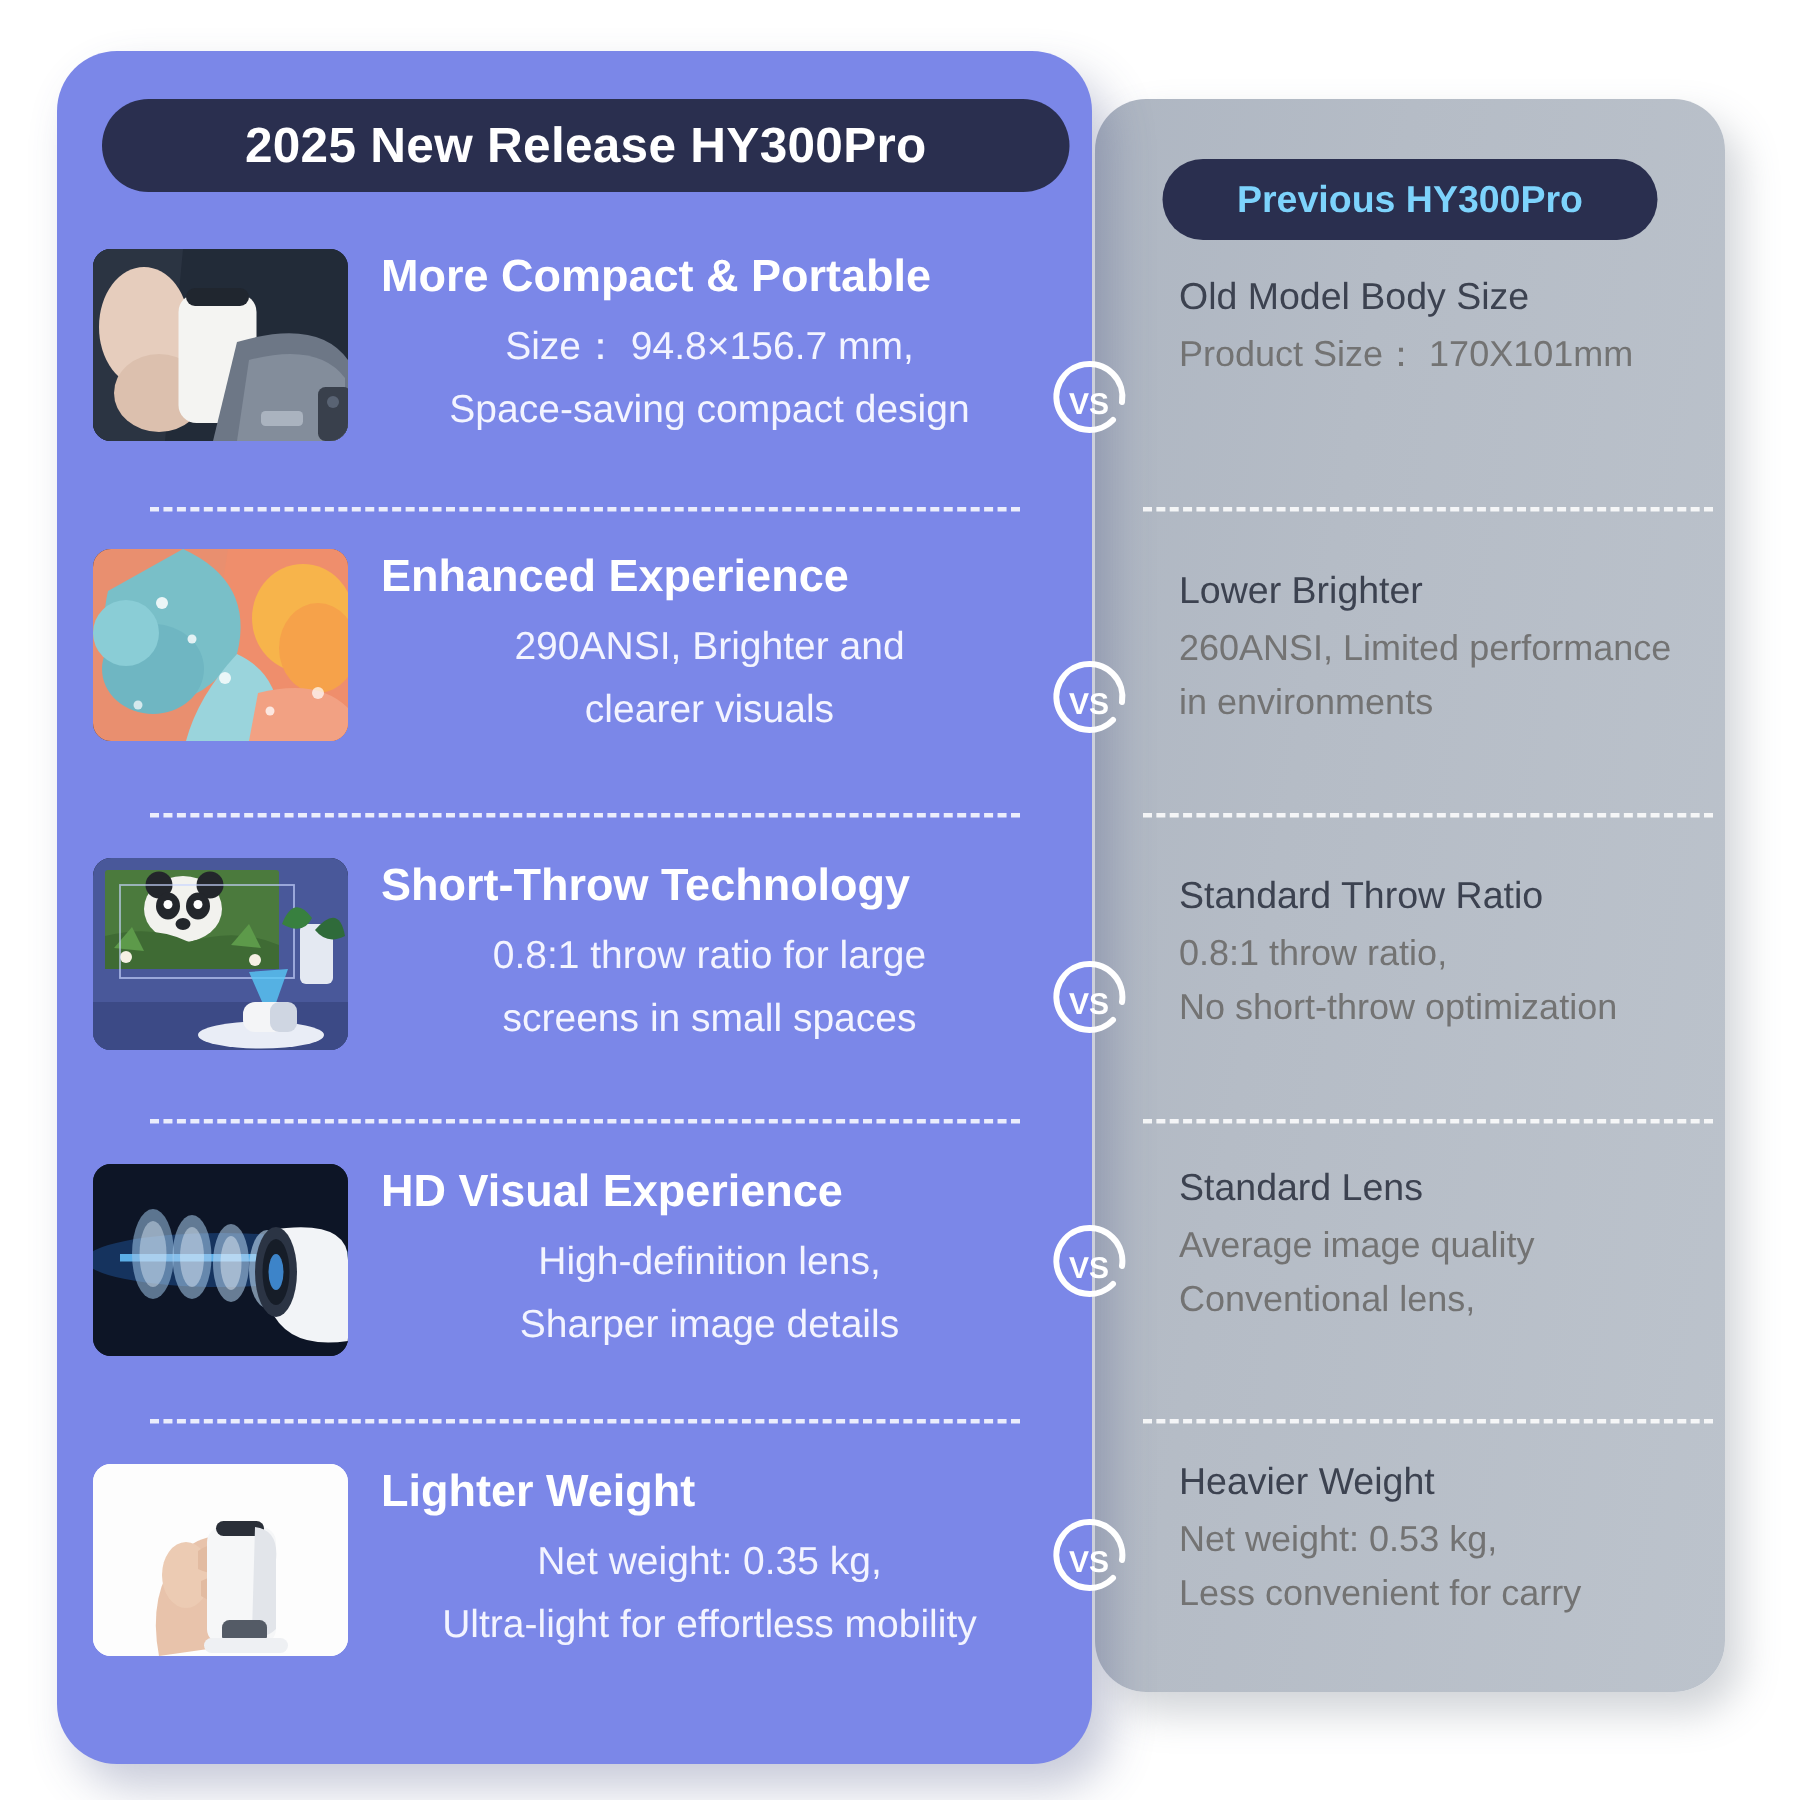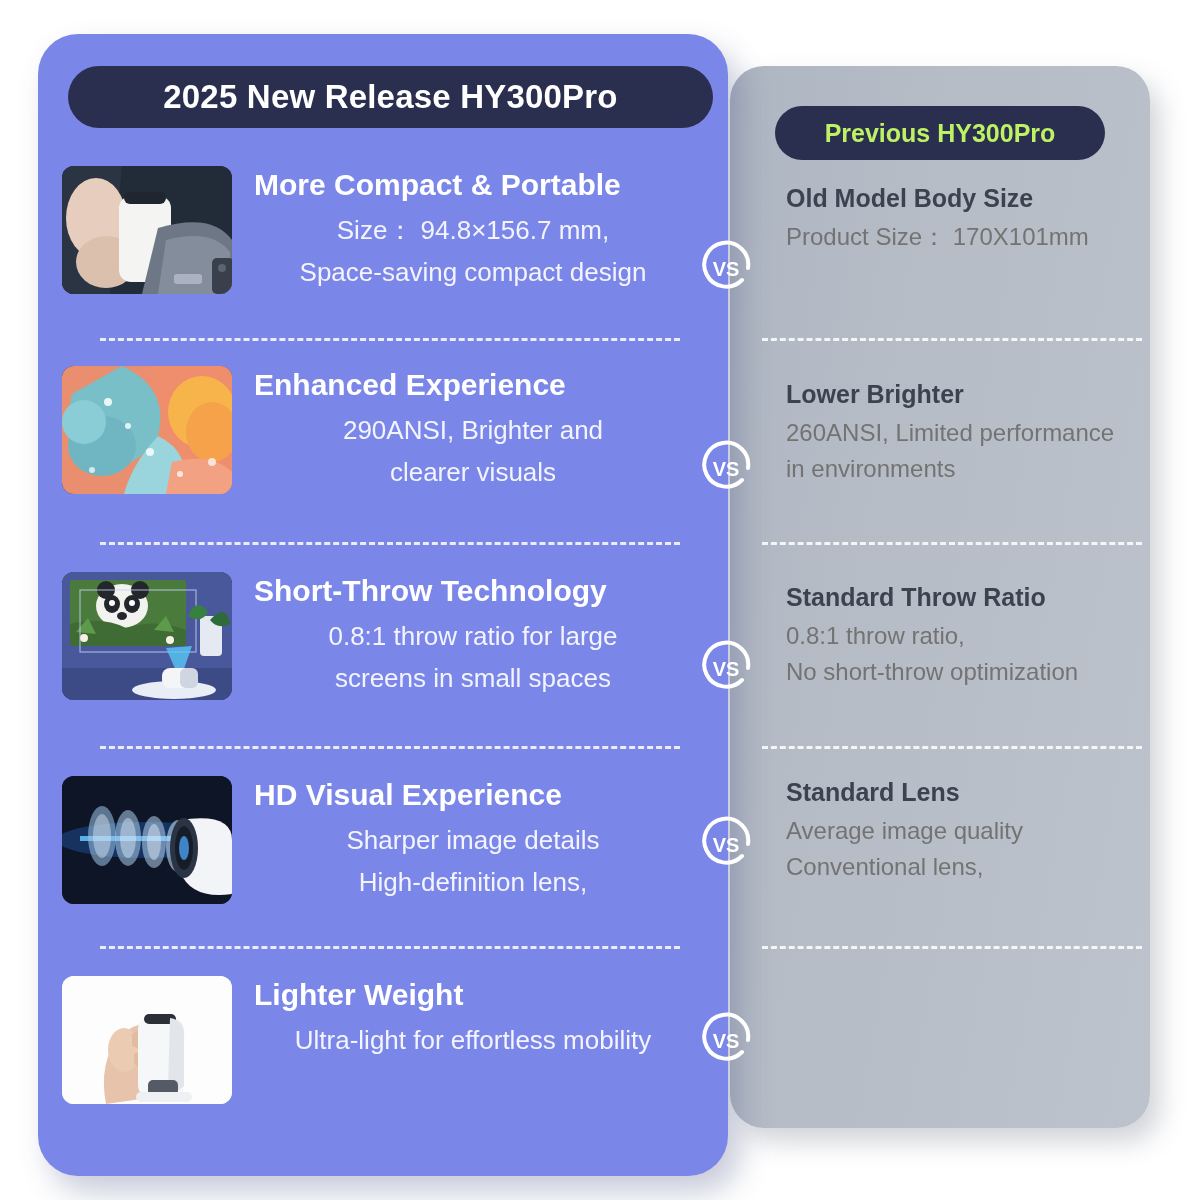--- a/index.html
+++ b/index.html
@@ -63,21 +63,21 @@
     height: 62px;
     font-size: 33px;
     letter-spacing: 0.2px;
   }
   #old-title-badge {
     left: 775px;
     top: 106px;
     width: 330px;
     height: 54px;
     font-size: 25px;
-    color: #bef264;
+    color: #7dd3fc;
   }
 
   
   .new-row {
     position: absolute;
     left: 62px;
     width: 630px;
     height: 146px;
     display: flex;
     align-items: flex-start;
@@ -116,21 +116,21 @@
 
   
   .old-row {
     position: absolute;
     left: 786px;
     width: 360px;
   }
   .old-head {
     color: #3c4250;
     font-size: 25px;
-    font-weight: bold;
+    font-weight: normal;
     line-height: 1.15;
     margin-bottom: 6px;
     white-space: nowrap;
   }
   .old-line {
     color: #737373;
     font-size: 24px;
     line-height: 1.52;
     white-space: nowrap;
   }
@@ -271,42 +271,43 @@
         <ellipse cx="92" cy="66" rx="7" ry="18" fill="#e8f1fa" opacity=".45"></ellipse>
         <ellipse cx="116" cy="70" rx="12" ry="26" fill="#c0dcf4" opacity=".6"></ellipse>
         <path d="M118 44 Q170 36 170 64 L170 118 Q130 124 118 96 Z" fill="#f2f4f7"></path>
         <ellipse cx="122" cy="72" rx="14" ry="30" fill="#2b3444"></ellipse>
         <ellipse cx="122" cy="72" rx="9" ry="22" fill="#161d28"></ellipse>
         <ellipse cx="122" cy="72" rx="5" ry="12" fill="#3d84c9"></ellipse>
       </svg>
     </div>
     <div class="new-text">
       <div class="new-head">HD Visual Experience</div>
+      <div class="new-line">High-definition lens,</div>
       <div class="new-line">Sharper image details</div>
-      <div class="new-line">High-definition lens,</div>
     </div>
   </div>
 
   <div class="new-row" style="top:976px">
     <div class="thumb" style="background:#ffffff">
       <svg viewBox="0 0 170 128" preserveAspectRatio="none">
         <rect width="170" height="128" fill="#fdfdfd"></rect>
         <path d="M44 128 Q36 86 58 60 Q76 42 96 52 L100 120 Z" fill="#e8c3ab"></path>
         <ellipse cx="62" cy="74" rx="16" ry="22" fill="#eccbb3"></ellipse>
         <path d="M70 58 Q84 48 100 58 L100 72 Q82 76 70 70Z" fill="#e2bba1"></path>
         <path d="M72 78 Q88 70 102 80 L102 92 Q84 96 72 88Z" fill="#e2bba1"></path>
         <rect x="76" y="42" width="46" height="78" rx="10" fill="#f6f7f8"></rect>
         <rect x="82" y="38" width="32" height="10" rx="5" fill="#2a2f38"></rect>
         <path d="M108 42 Q124 44 122 64 L122 110 Q114 118 106 112 Z" fill="#e2e5ea"></path>
         <rect x="86" y="104" width="30" height="16" rx="5" fill="#545b66"></rect>
         <rect x="74" y="116" width="56" height="10" rx="5" fill="#eef0f3"></rect>
       </svg>
     </div>
     <div class="new-text">
       <div class="new-head">Lighter Weight</div>
+      <div class="new-line">Net weight: 0.35 kg,</div>
       <div class="new-line">Ultra-light for effortless mobility</div>
     </div>
   </div>
 
   <div class="old-row" style="top:184px">
     <div class="old-head">Old Model Body Size</div>
     <div class="old-line">Product Size： 170X101mm</div>
   </div>
 
   <div class="old-row" style="top:380px">
@@ -320,20 +321,25 @@
     <div class="old-line">0.8:1 throw ratio,</div>
     <div class="old-line">No short-throw optimization</div>
   </div>
 
   <div class="old-row" style="top:778px">
     <div class="old-head">Standard Lens</div>
     <div class="old-line">Average image quality</div>
     <div class="old-line">Conventional lens,</div>
   </div>
 
+  <div class="old-row" style="top:974px">
+    <div class="old-head">Heavier Weight</div>
+    <div class="old-line">Net weight: 0.53 kg,</div>
+    <div class="old-line">Less convenient for carry</div>
+  </div>
 
   <div class="div-new" style="top:338px"></div>
   <div class="div-new" style="top:542px"></div>
   <div class="div-new" style="top:746px"></div>
   <div class="div-new" style="top:946px"></div>
 
   <div class="div-old" style="top:338px"></div>
   <div class="div-old" style="top:542px"></div>
   <div class="div-old" style="top:746px"></div>
   <div class="div-old" style="top:946px"></div>

